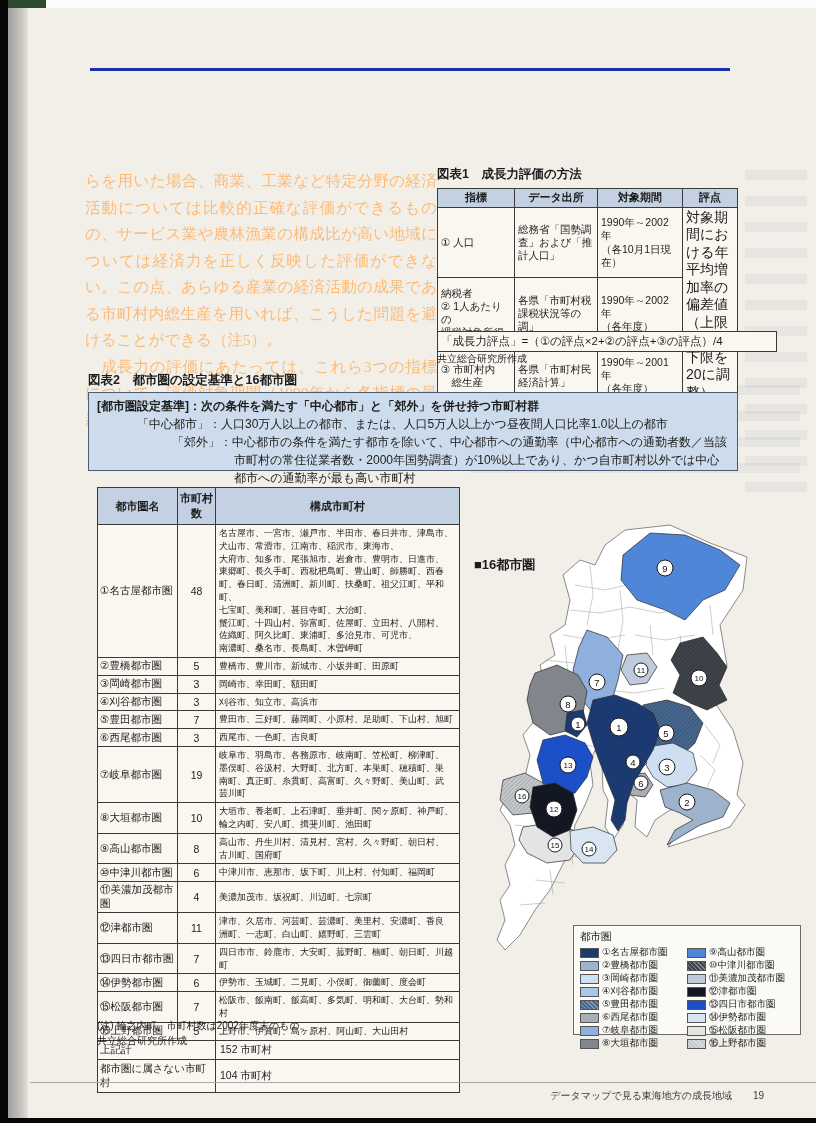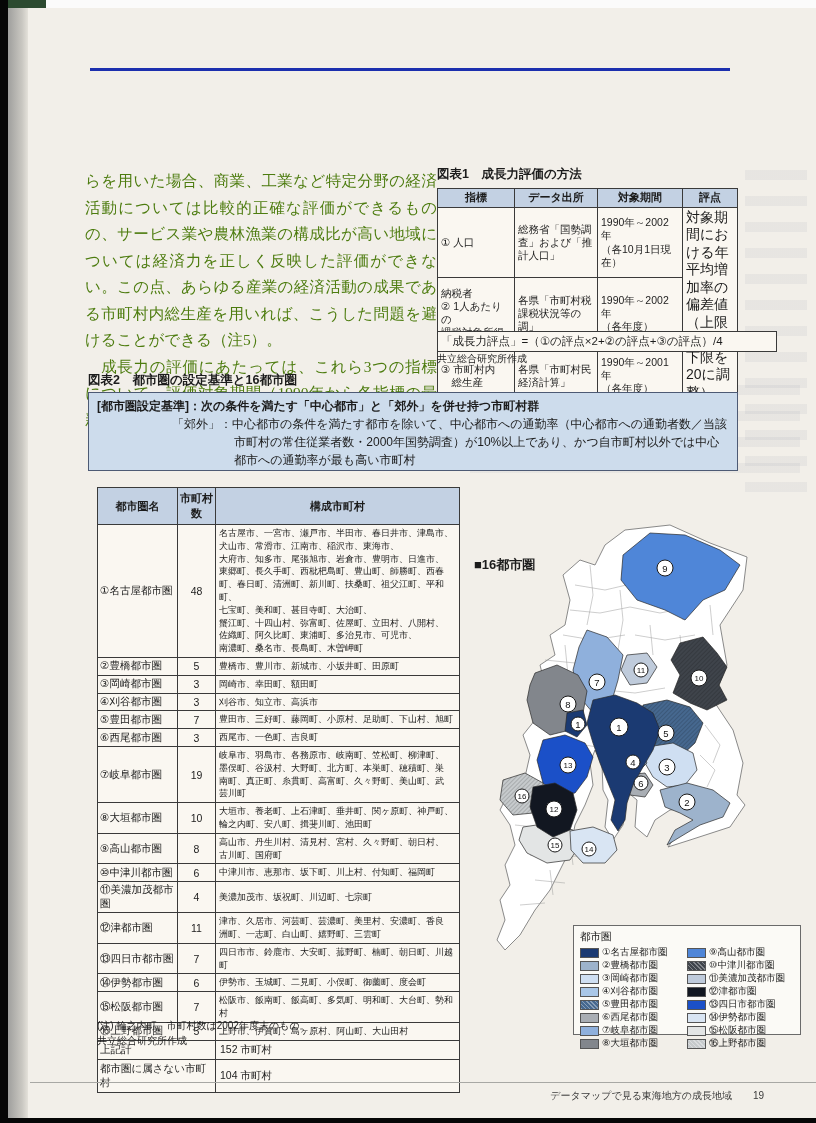--- a/index.html
+++ b/index.html
@@ -10,21 +10,21 @@
   #top-band{left:0;top:0;width:816px;height:8px;background:#fbfbfb;}
   #corner-green{left:0;top:0;width:46px;height:9px;background:#2c4a30;}
   #left-black{left:0;top:0;width:8px;height:1123px;background:#060606;}
   #left-gutter{left:8px;top:8px;width:20px;height:1110px;background:linear-gradient(90deg,#9f9f9d,#c9c7c1 70%,#e4e1da);}
   #page{left:28px;top:8px;width:788px;height:1110px;background:#f2efe9;}
   #bottom-black{left:0;top:1118px;width:816px;height:5px;background:#060606;}
   
   #blue-rule{left:90px;top:68px;width:640px;height:3px;background:#1c2fae;}
   
   #body-text{left:85px;top:168px;width:352px;font-family:"Liberation Serif","DejaVu Serif",serif;
-             font-size:15.5px;line-height:26.5px;color:#4d7c0f;text-align:justify;}
+             font-size:15.5px;line-height:26.5px;color:#fdba74;text-align:justify;}
   #body-text p{margin:0;}
   
   #fig1-title{left:437px;top:166px;font-size:12.5px;font-weight:bold;}
   #fig1{left:437px;top:188px;width:300px;}
   #fig1 table{border-collapse:collapse;table-layout:fixed;width:300px;}
   #fig1 th,#fig1 td{border:1px solid #3a3a3a;font-size:10.5px;line-height:1.25;padding:1px 3px;vertical-align:middle;background:#faf7f1;}
   #fig1 th{background:#c3d1e3;font-size:11px;text-align:center;padding:2px 0;}
   #fig1 td.pre{white-space:pre-line;}
   #fig1 td.score{font-size:14px;vertical-align:middle;}
   #fig1-formula{left:437px;top:331px;width:340px;box-sizing:border-box;border:1px solid #3a3a3a;background:#faf7f1;
@@ -129,20 +129,21 @@
           </tr>
         </tbody>
     </table>
   </div>
   <div class="abs" id="fig1-formula">「成長力評点」=（①の評点×2+②の評点+③の評点）/4</div>
   <div class="abs" id="fig1-credit">共立総合研究所作成</div>
 
   <div class="abs" id="fig2-title">図表2　都市圏の設定基準と16都市圏</div>
   <div class="abs" id="criteria-box">
     <div class="l1">[都市圏設定基準]：次の条件を満たす「中心都市」と「郊外」を併せ持つ市町村群</div>
+    <div class="l2">「中心都市」：人口30万人以上の都市、または、人口5万人以上かつ昼夜間人口比率1.0以上の都市</div>
     <div class="l3">「郊外」：中心都市の条件を満たす都市を除いて、中心都市への通勤率（中心都市への通勤者数／当該市町村の常住従業者数・2000年国勢調査）が10%以上であり、かつ自市町村以外では中心都市への通勤率が最も高い市町村</div>
   </div>
 
   <div class="abs" id="fig2">
     <table>
       <colgroup>
           <col style="width:80px">
           <col style="width:38px">
           <col style="width:244px">
         </colgroup>

